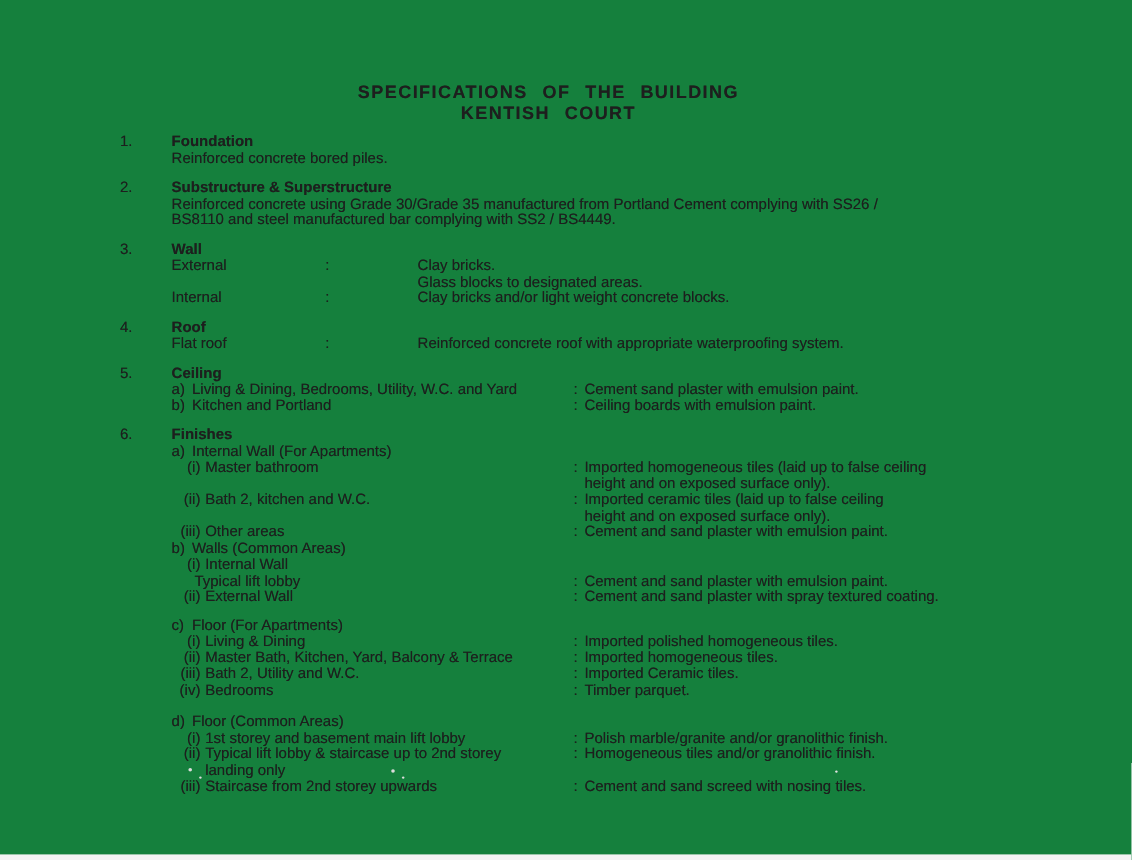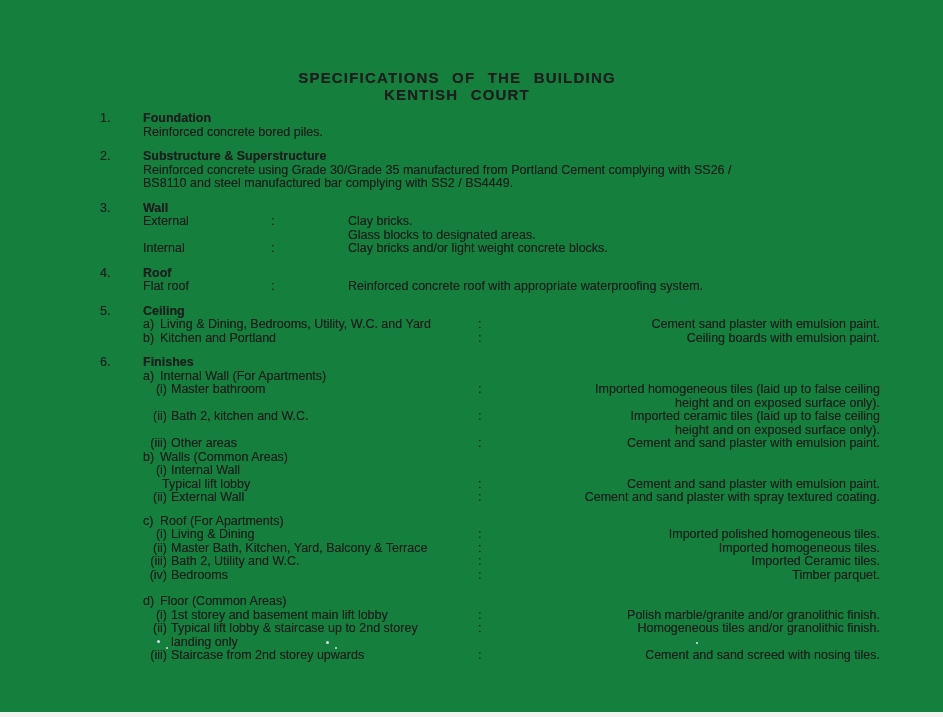--- a/index.html
+++ b/index.html
@@ -48,21 +48,21 @@
   
   .cv-row { display: flex; align-items: flex-start; }
   .cv-label { width: 335px; flex: none; display: flex; align-items: flex-start; }
   .cv-label-text { flex: 1; }
   .mk { flex: none; }
   .mk0 { width: 17px; text-align: left; }
   .mk1 { width: 24px; text-align: right; margin-right: 4px; }
   .ind2 .cv-label { padding-left: 19px; width: 316px; justify-content: center; }
   .cv-value { flex: 1; display: flex; align-items: flex-start; }
   .cv-colon { width: 9px; flex: none; }
-  .cv-value-text { flex: 1; text-align: right; }
+  .cv-value-text { flex: 1; }
 
   .gap-row { width: 100%; }
 
   .speck { position: absolute; background: #dcdcdc; border-radius: 50%; }
   .bottom-strip {
     position: absolute; left: 0; right: 0; bottom: 0; height: 5px;
     background: #f3f3f4;
   }
 </style>
 </head>
@@ -253,21 +253,21 @@
                 <div class="cv-value-text">
                   <div>Cement and sand plaster with spray textured coating.</div>
                 </div>
               </div>
             </div>
             <div class="gap-row" style="height: 10px;"></div>
             <div class="cv-row ind0">
               <div class="cv-label">
                 <span class="mk mk0">c)</span>
                 <div class="cv-label-text">
-                  <div>Roof (For Apartments)</div>
+                  <div>Floor (For Apartments)</div>
                 </div>
               </div>
             </div>
             <div class="cv-row ind1">
               <div class="cv-label">
                 <span class="mk mk1">(i)</span>
                 <div class="cv-label-text">
                   <div>Living &amp; Dining</div>
                 </div>
               </div>

